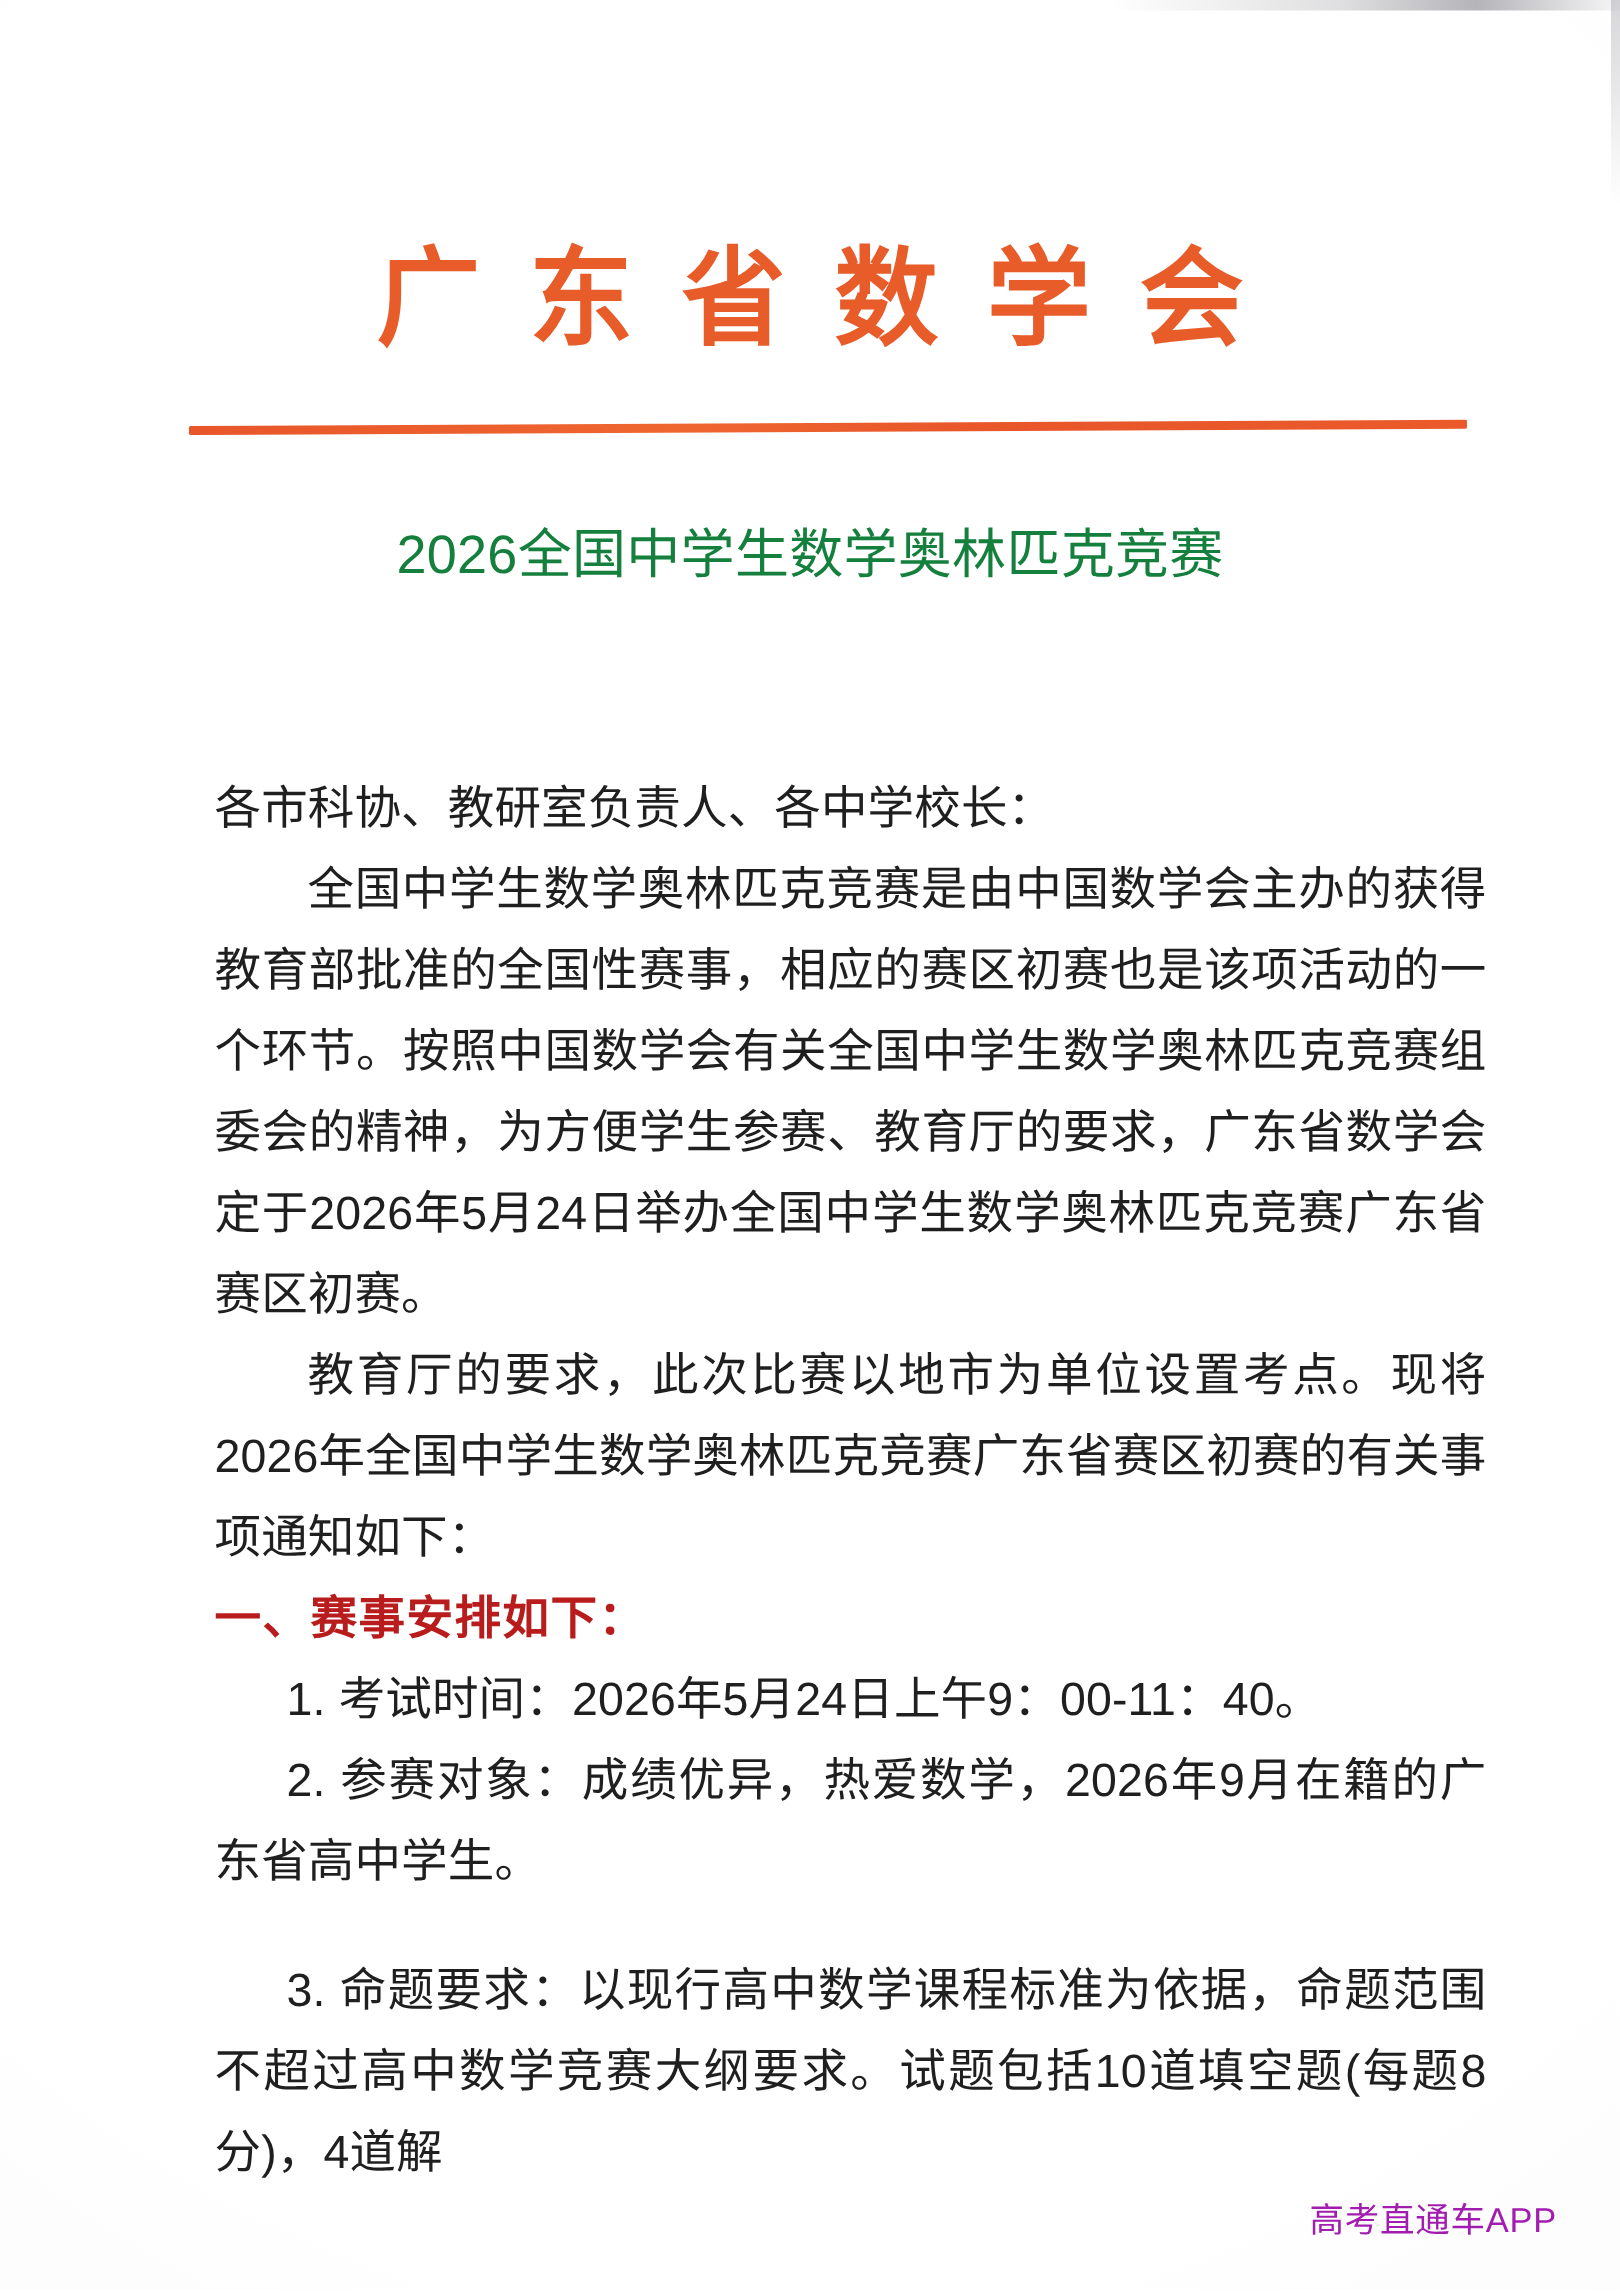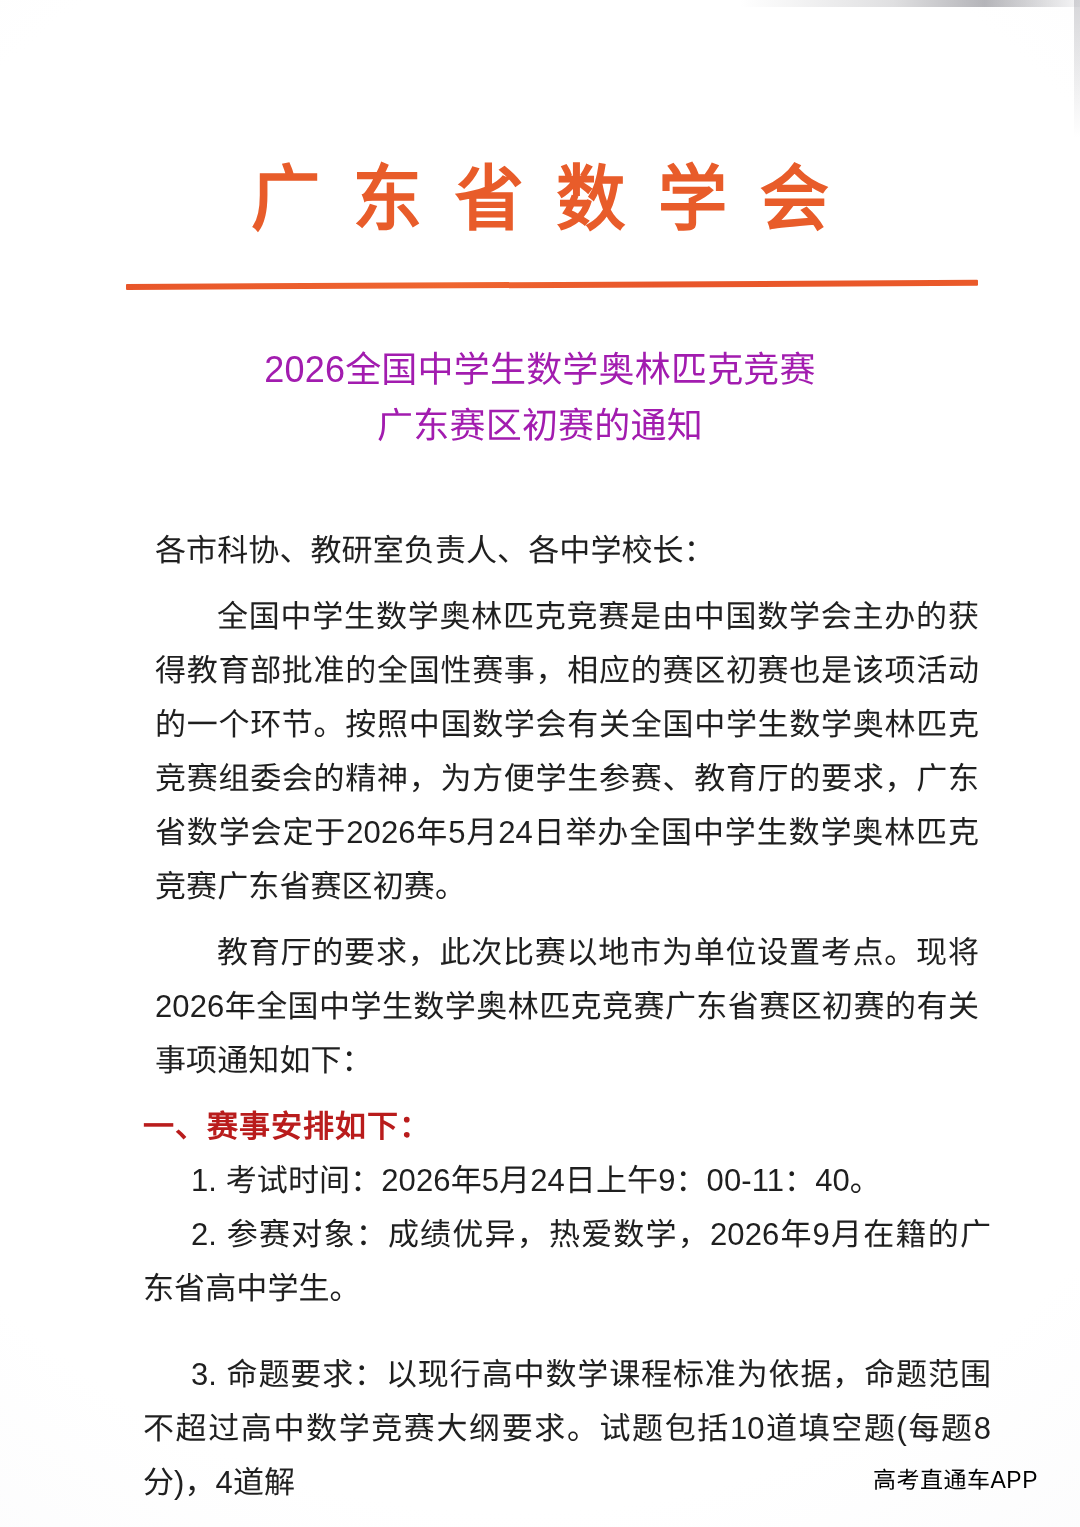--- a/index.html
+++ b/index.html
@@ -91,21 +91,21 @@
     border-radius: 1px;
   }
 
   
   .doc-title {
     position: absolute;
     top: 342px;
     left: 0;
     width: 1080px;
     text-align: center;
-    color: #a21caf;
+    color: #15803d;
     font-size: 36px;
     line-height: 56px;
     font-weight: 500;
     letter-spacing: 0.2px;
   }
   .doc-title .line {
     display: block;
     white-space: nowrap;
   }
 
@@ -115,21 +115,21 @@
     top: 512px;
     left: 143px;
     width: 848px;
     color: #1f1f1f;
     font-size: 31px;
     line-height: 54px;
     letter-spacing: 0.1px;
   }
 
   .para {
-    margin: 12px;
+    margin: 0;
     text-align: justify;
     text-justify: inter-character;
   }
   .para.indent {
     text-indent: 62px;
   }
   .para.salutation {
     text-indent: 0;
   }
 
@@ -148,42 +148,41 @@
   }
   .spacer-md { height: 32px; }
 
   
   .watermark {
     position: absolute;
     right: 42px;
     bottom: 35px;
     font-size: 23px;
     line-height: 1;
-    color: #000000;
+    color: #a21caf;
     letter-spacing: 0.5px;
     user-select: none;
   }
 </style>
 </head>
 <body>
 
 <div class="page">
 
   <div class="paper-tint"></div>
   <div class="scan-edge-top"></div>
   <div class="scan-edge-right"></div>
 
   <div class="letterhead">
     <div class="letterhead-title">广东省数学会</div>
     <div class="letterhead-rule"></div>
   </div>
 
   <div class="doc-title">
     <span class="line">2026全国中学生数学奥林匹克竞赛</span>
-    <span class="line">广东赛区初赛的通知</span>
   </div>
 
   <div class="body-block">
 
     <p class="para salutation">各市科协、教研室负责人、各中学校长：</p>
 
     <p class="para indent">全国中学生数学奥林匹克竞赛是由中国数学会主办的获得教育部批准的全国性赛事，相应的赛区初赛也是该项活动的一个环节。按照中国数学会有关全国中学生数学奥林匹克竞赛组委会的精神，为方便学生参赛、教育厅的要求，广东省数学会定于2026年5月24日举办全国中学生数学奥林匹克竞赛广东省赛区初赛。</p>
 
     <p class="para indent">教育厅的要求，此次比赛以地市为单位设置考点。现将2026年全国中学生数学奥林匹克竞赛广东省赛区初赛的有关事项通知如下：</p>
 

